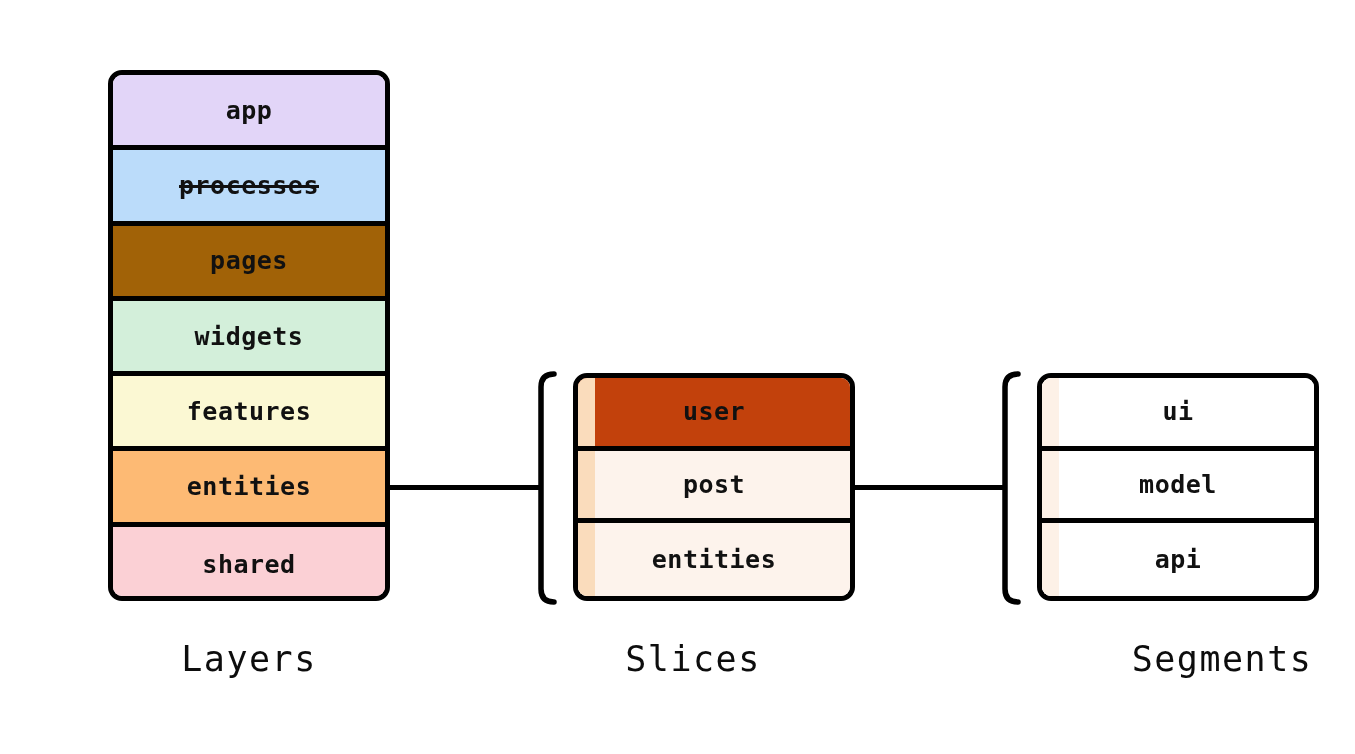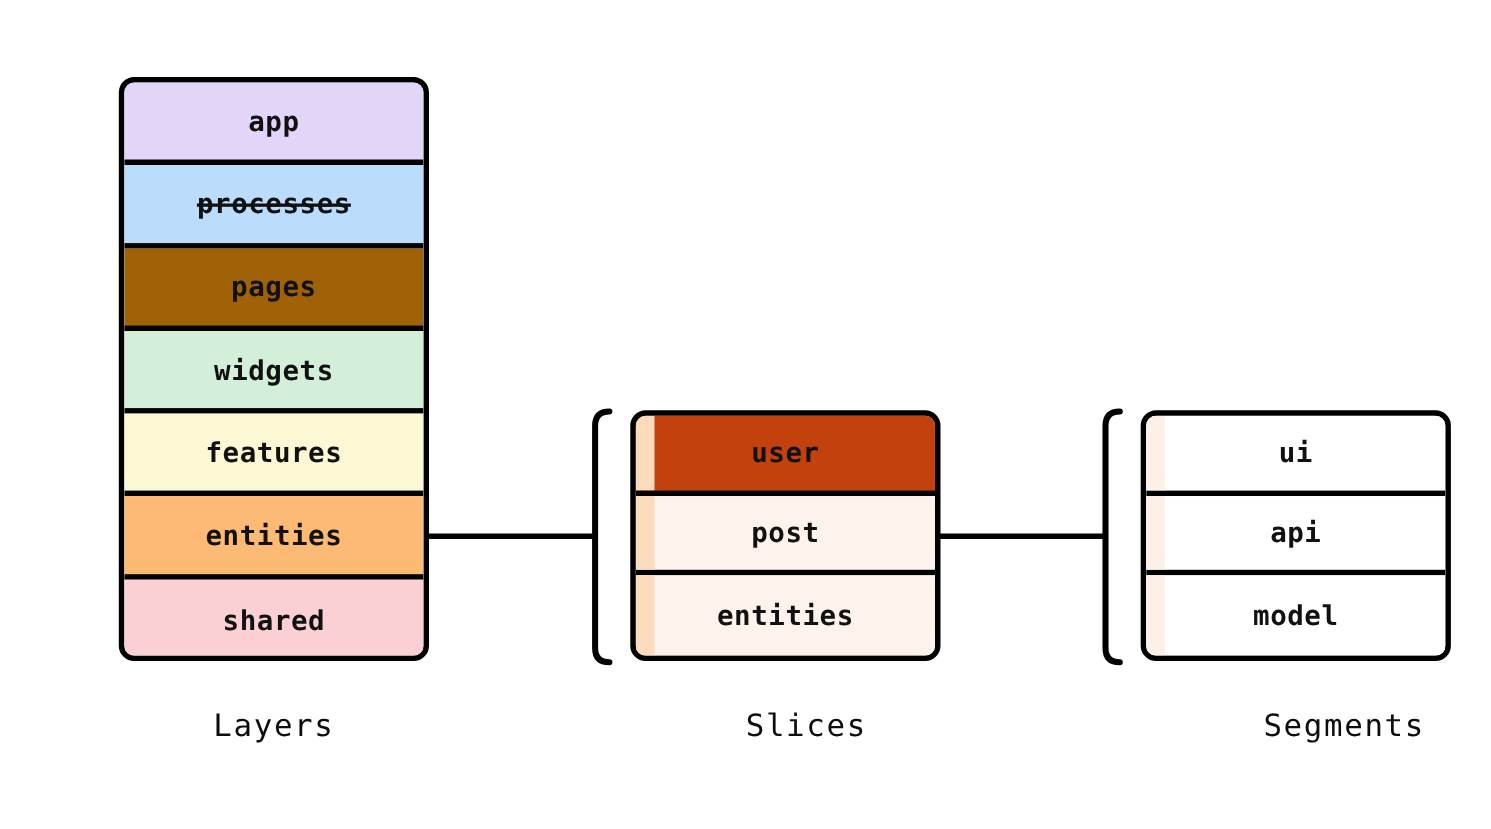--- a/index.html
+++ b/index.html
@@ -122,28 +122,28 @@
   }
 
   
   .caption {
     position: absolute;
     top: 634px;
     height: 50px;
     display: flex;
     align-items: center;
     justify-content: center;
-    font-size: 28px;
+    font-size: 35px;
     font-weight: normal;
     color: #0d0d0d;
     letter-spacing: 1.5px;
     white-space: nowrap;
   }
   #caption-layers   { left: 72px;  width: 282px; }
-  #caption-slices   { left: 556px; width: 282px; }
+  #caption-slices   { left: 516px; width: 282px; }
   #caption-segments { left: 1045px;width: 282px; }
 </style>
 </head>
 <body>
 
 <div id="stage">
 
   <div class="stack" id="layers-stack">
     <div class="cell" style="background:#E2D5F8">
       <span class="cell-label">app</span>
@@ -199,25 +199,25 @@
     </svg>
   </div>
 
   <div class="stack" id="segments-stack">
     <div class="cell" style="background:#FFFFFF">
       <span class="stripe" style="background:#FDF1E7"></span>
       <span class="cell-label">ui</span>
     </div>
     <div class="cell" style="background:#FFFFFF">
       <span class="stripe" style="background:#FDF1E7"></span>
-      <span class="cell-label">api</span>
+      <span class="cell-label">model</span>
     </div>
     <div class="cell" style="background:#FFFFFF">
       <span class="stripe" style="background:#FDF1E7"></span>
-      <span class="cell-label">model</span>
+      <span class="cell-label">api</span>
     </div>
   </div>
 
   <div class="caption" id="caption-layers">Layers</div>
   <div class="caption" id="caption-slices">Slices</div>
   <div class="caption" id="caption-segments">Segments</div>
 
 </div>
 
 </body></html>

